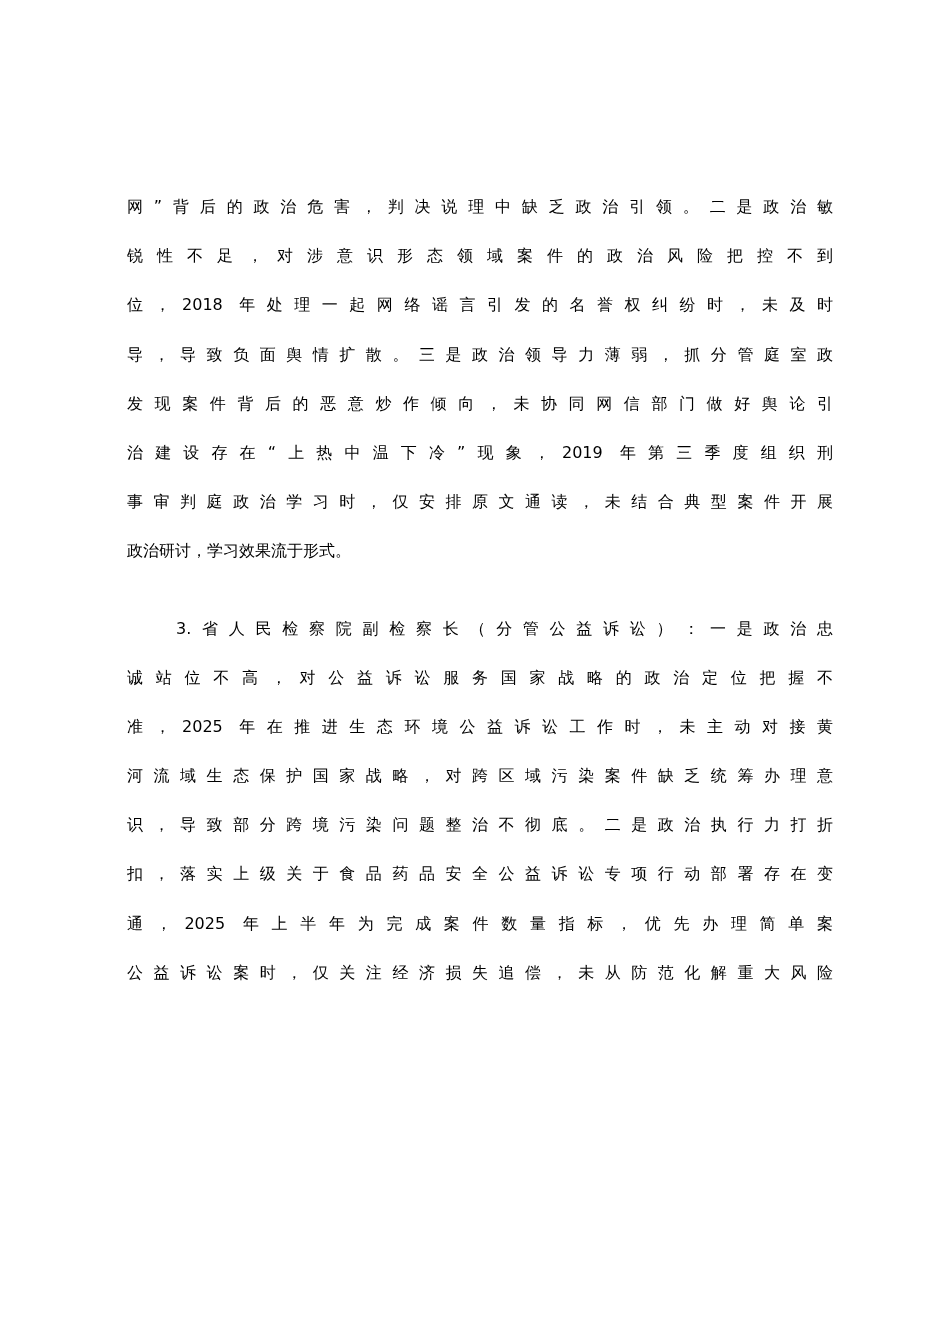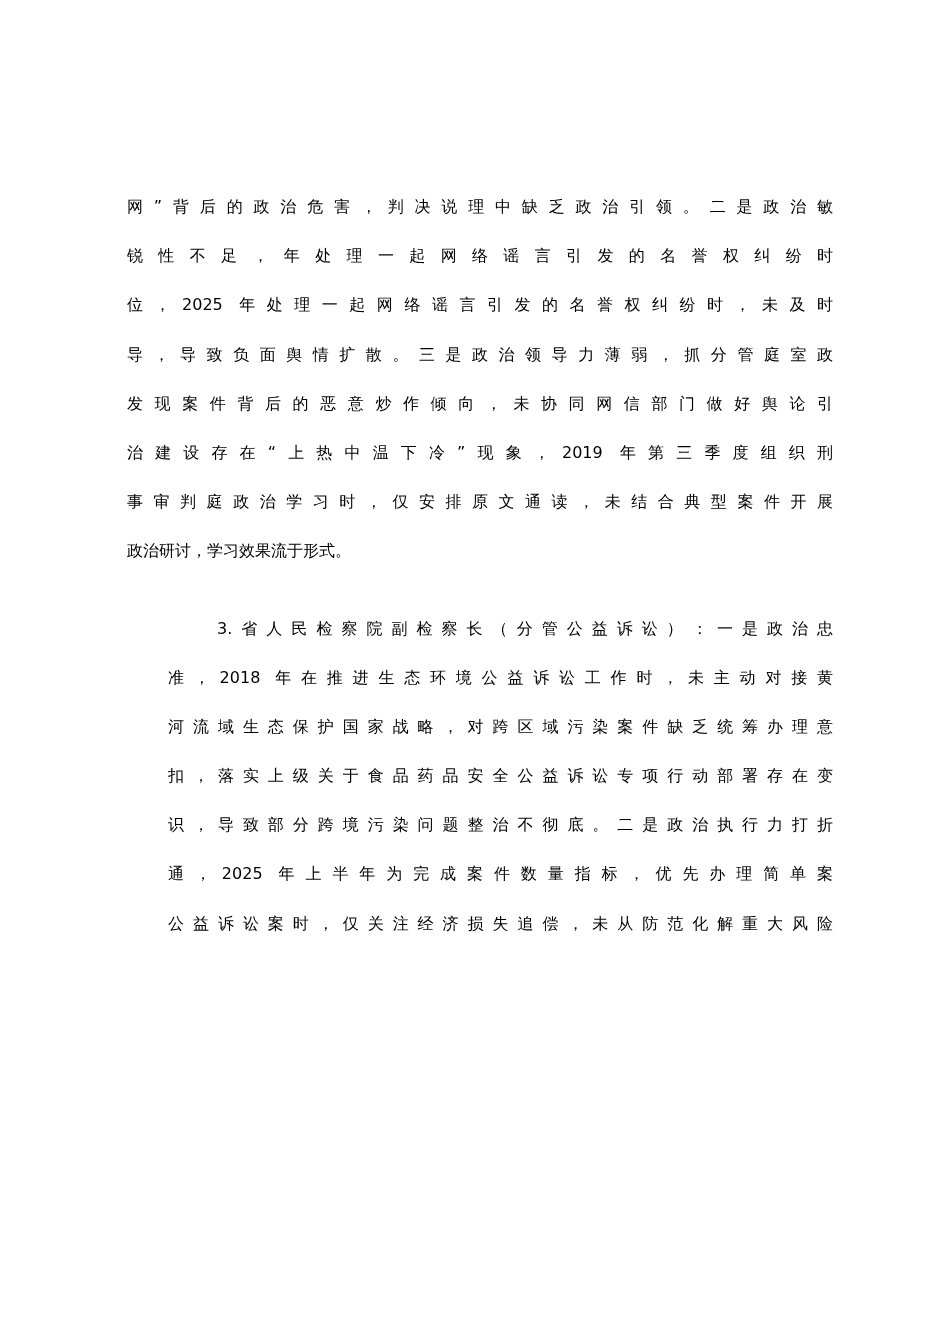--- a/index.html
+++ b/index.html
@@ -10,40 +10,41 @@
       top: 182px;
       width: 706px;
       font-family: "DejaVu Sans", sans-serif;
       font-size: 16px;
       line-height: 49.2px;
       color: #000000;
       text-align: justify;
       text-justify: inter-character;
     }
     .para { margin: 0; }
-    .para.indent { text-indent: 49px; margin-top: 28px; margin-left: 41px; }
+    .para.indent { text-indent: 49px; margin-top: 28px; }
     .line { display: block; text-align: justify; text-align-last: justify; white-space: nowrap; height: 49.2px; }
     .line.last { text-align-last: left; }
   </style>
 </head>
 <body>
 
 <div class="page">
   <div class="para">
     <span class="line">网”背后的政治危害，判决说理中缺乏政治引领。二是政治敏</span>
-    <span class="line">锐性不足，年处理一起网络谣言引发的名誉权纠纷时</span>
-    <span class="line">位，2025 年处理一起网络谣言引发的名誉权纠纷时，未及时</span>
+    <span class="line">锐性不足，对涉意识形态领域案件的政治风险把控不到</span>
+    <span class="line">位，2018 年处理一起网络谣言引发的名誉权纠纷时，未及时</span>
     <span class="line">导，导致负面舆情扩散。三是政治领导力薄弱，抓分管庭室政</span>
     <span class="line">发现案件背后的恶意炒作倾向，未协同网信部门做好舆论引</span>
     <span class="line">治建设存在“上热中温下冷”现象，2019 年第三季度组织刑</span>
     <span class="line">事审判庭政治学习时，仅安排原文通读，未结合典型案件开展</span>
     <span class="line last">政治研讨，学习效果流于形式。</span>
   </div>
   <div class="para indent">
     <span class="line" style="text-indent:49px">3.省人民检察院副检察长（分管公益诉讼）：一是政治忠</span>
-    <span class="line" style="text-indent:0">准，2018 年在推进生态环境公益诉讼工作时，未主动对接黄</span>
+    <span class="line" style="text-indent:0">诚站位不高，对公益诉讼服务国家战略的政治定位把握不</span>
+    <span class="line" style="text-indent:0">准，2025 年在推进生态环境公益诉讼工作时，未主动对接黄</span>
     <span class="line" style="text-indent:0">河流域生态保护国家战略，对跨区域污染案件缺乏统筹办理意</span>
+    <span class="line" style="text-indent:0">识，导致部分跨境污染问题整治不彻底。二是政治执行力打折</span>
     <span class="line" style="text-indent:0">扣，落实上级关于食品药品安全公益诉讼专项行动部署存在变</span>
-    <span class="line" style="text-indent:0">识，导致部分跨境污染问题整治不彻底。二是政治执行力打折</span>
     <span class="line" style="text-indent:0">通，2025 年上半年为完成案件数量指标，优先办理简单案</span>
     <span class="line" style="text-indent:0">公益诉讼案时，仅关注经济损失追偿，未从防范化解重大风险</span>
   </div>
 </div>
 
 </body></html>

